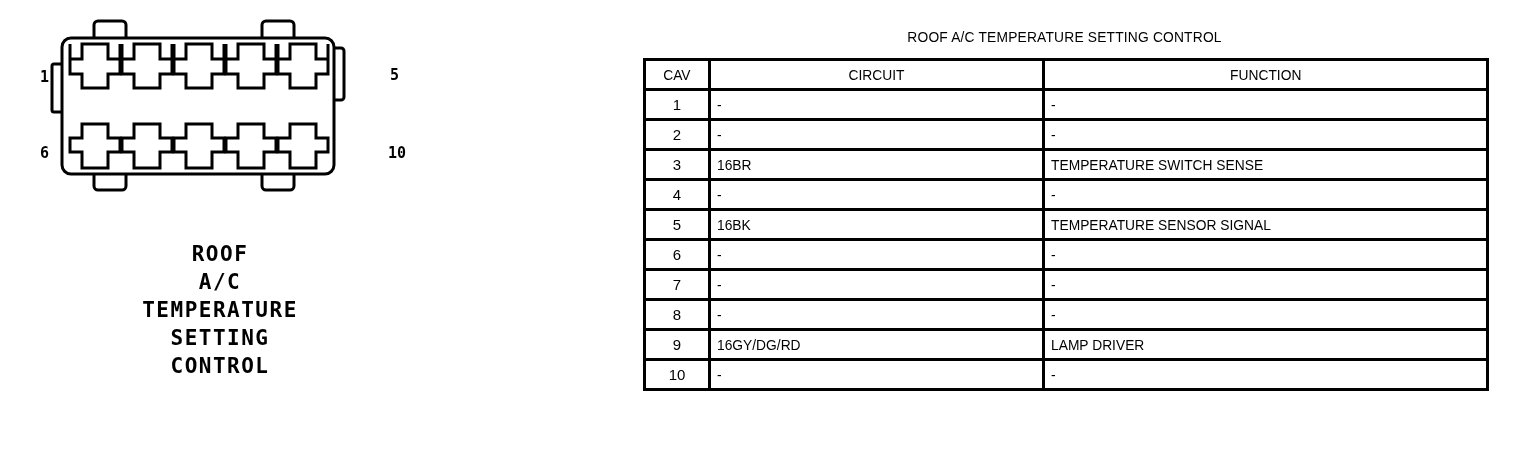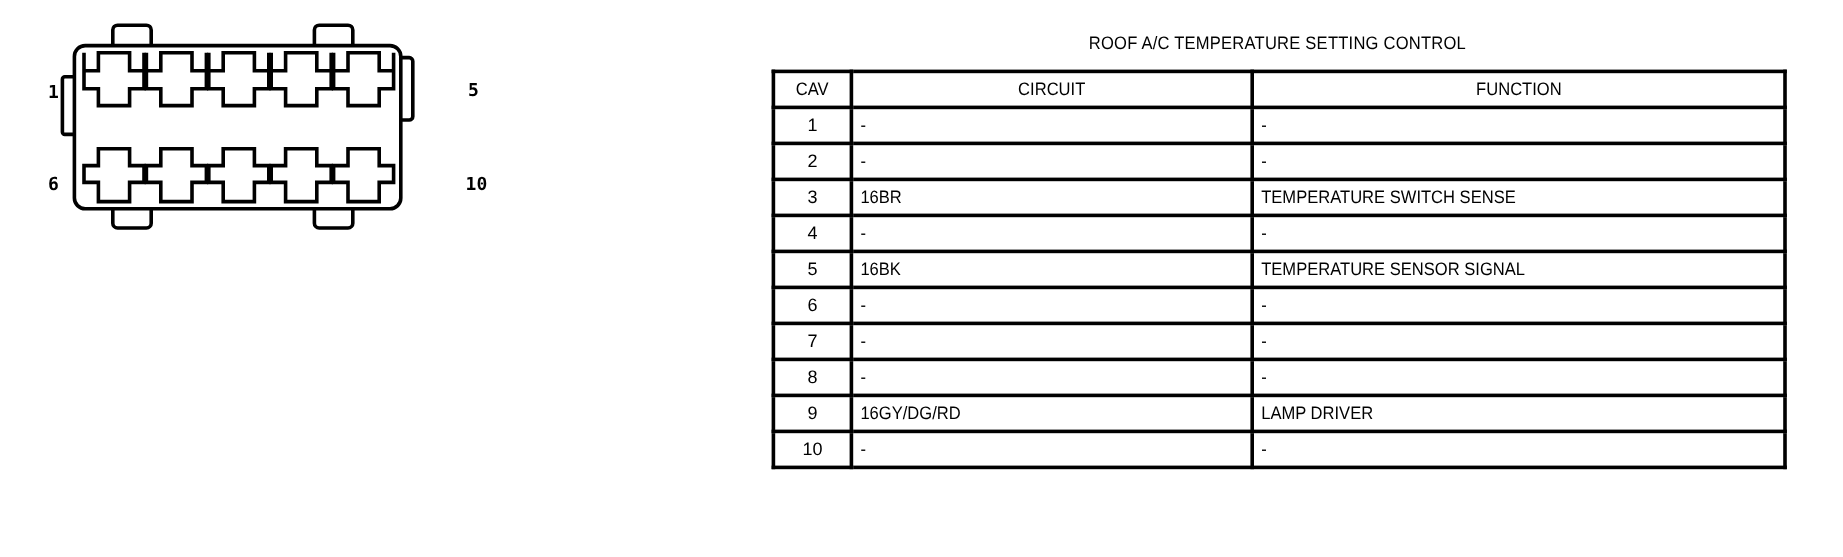--- a/index.html
+++ b/index.html
@@ -168,20 +168,27 @@
       <path d="M 208,112 L 208,126 L 196,126 L 196,140 L 208,140 L 208,156 L 234,156 L 234,140 L 246,140 L 246,126 L 234,126 L 234,112 Z"></path>
       <path d="M 260,112 L 260,126 L 248,126 L 248,140 L 260,140 L 260,156 L 286,156 L 286,140 L 298,140 L 298,126 L 286,126 L 286,112 Z"></path>
     </g>
   </svg>
 
   <div class="pin-label" id="pin-label-1">1</div>
   <div class="pin-label" id="pin-label-6">6</div>
   <div class="pin-label" id="pin-label-5">5</div>
   <div class="pin-label" id="pin-label-10">10</div>
 
+  <div id="connector-caption">
+    <div>ROOF</div>
+    <div>A/C</div>
+    <div>TEMPERATURE</div>
+    <div>SETTING</div>
+    <div>CONTROL</div>
+  </div>
 </div>
 
 <div id="table-panel">
 
   <div id="table-title">ROOF A/C TEMPERATURE SETTING CONTROL</div>
 
   <table id="pinout-table">
     <colgroup>
       <col class="col-cav">
       <col class="col-circuit">

